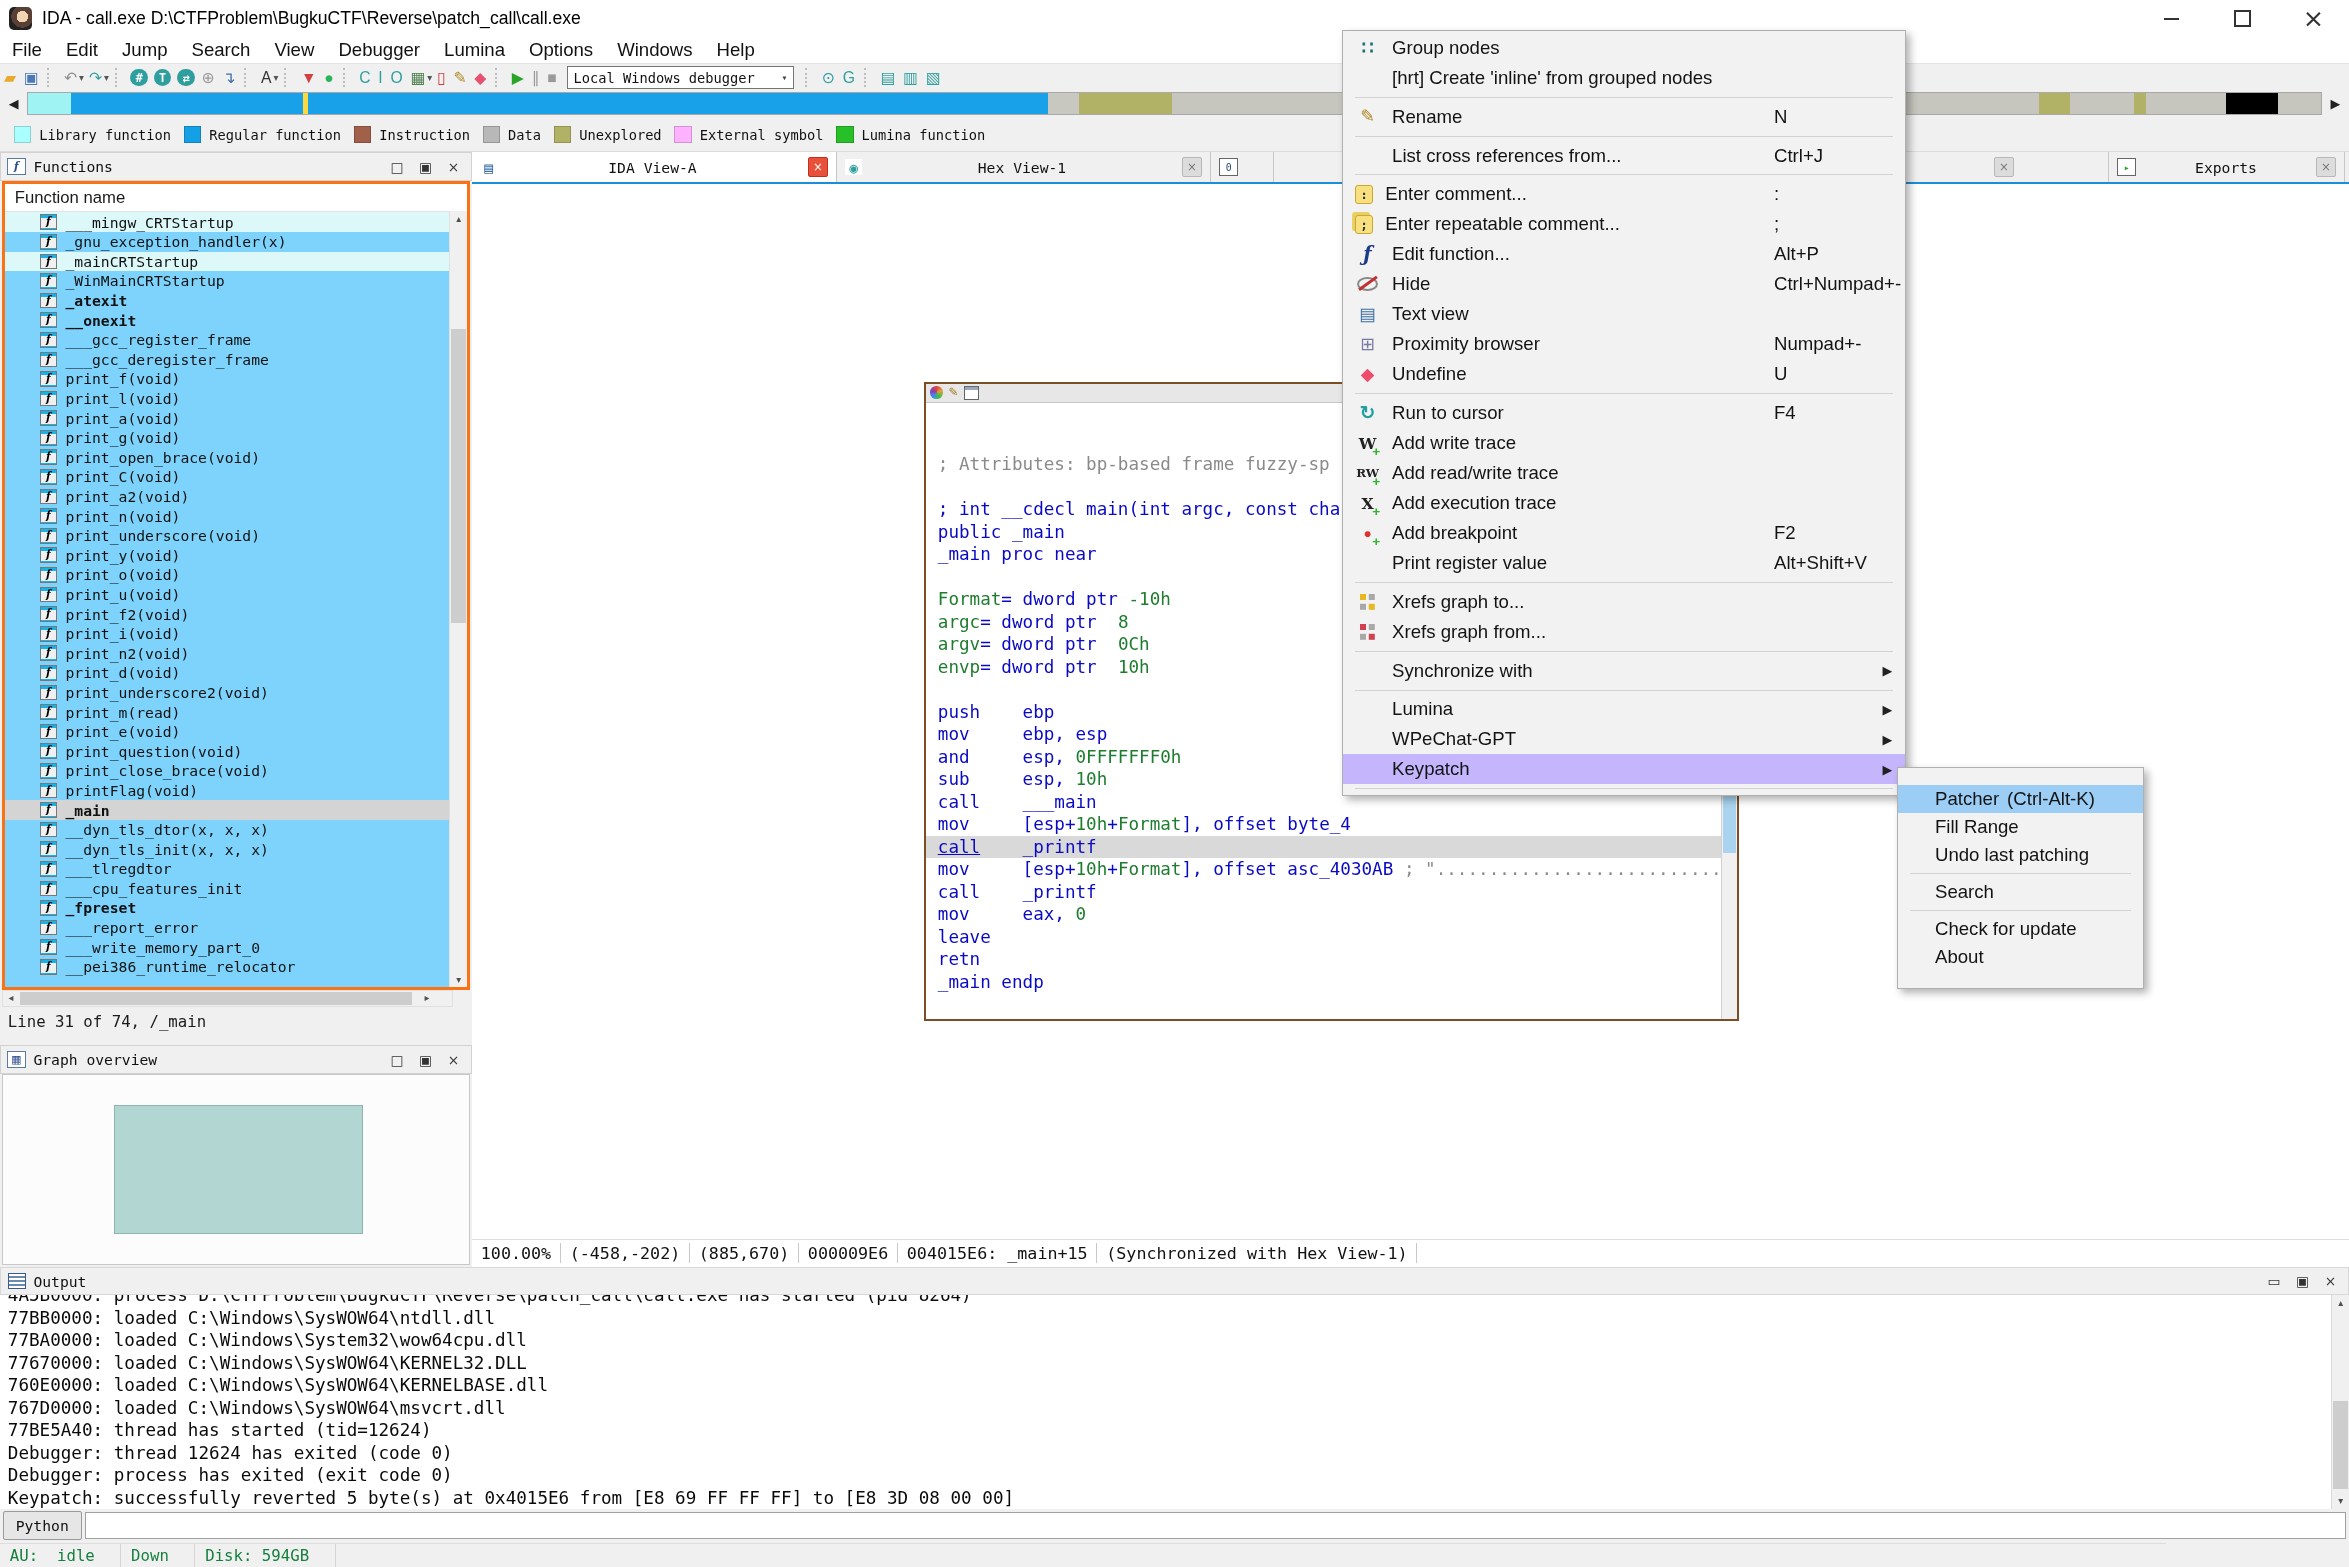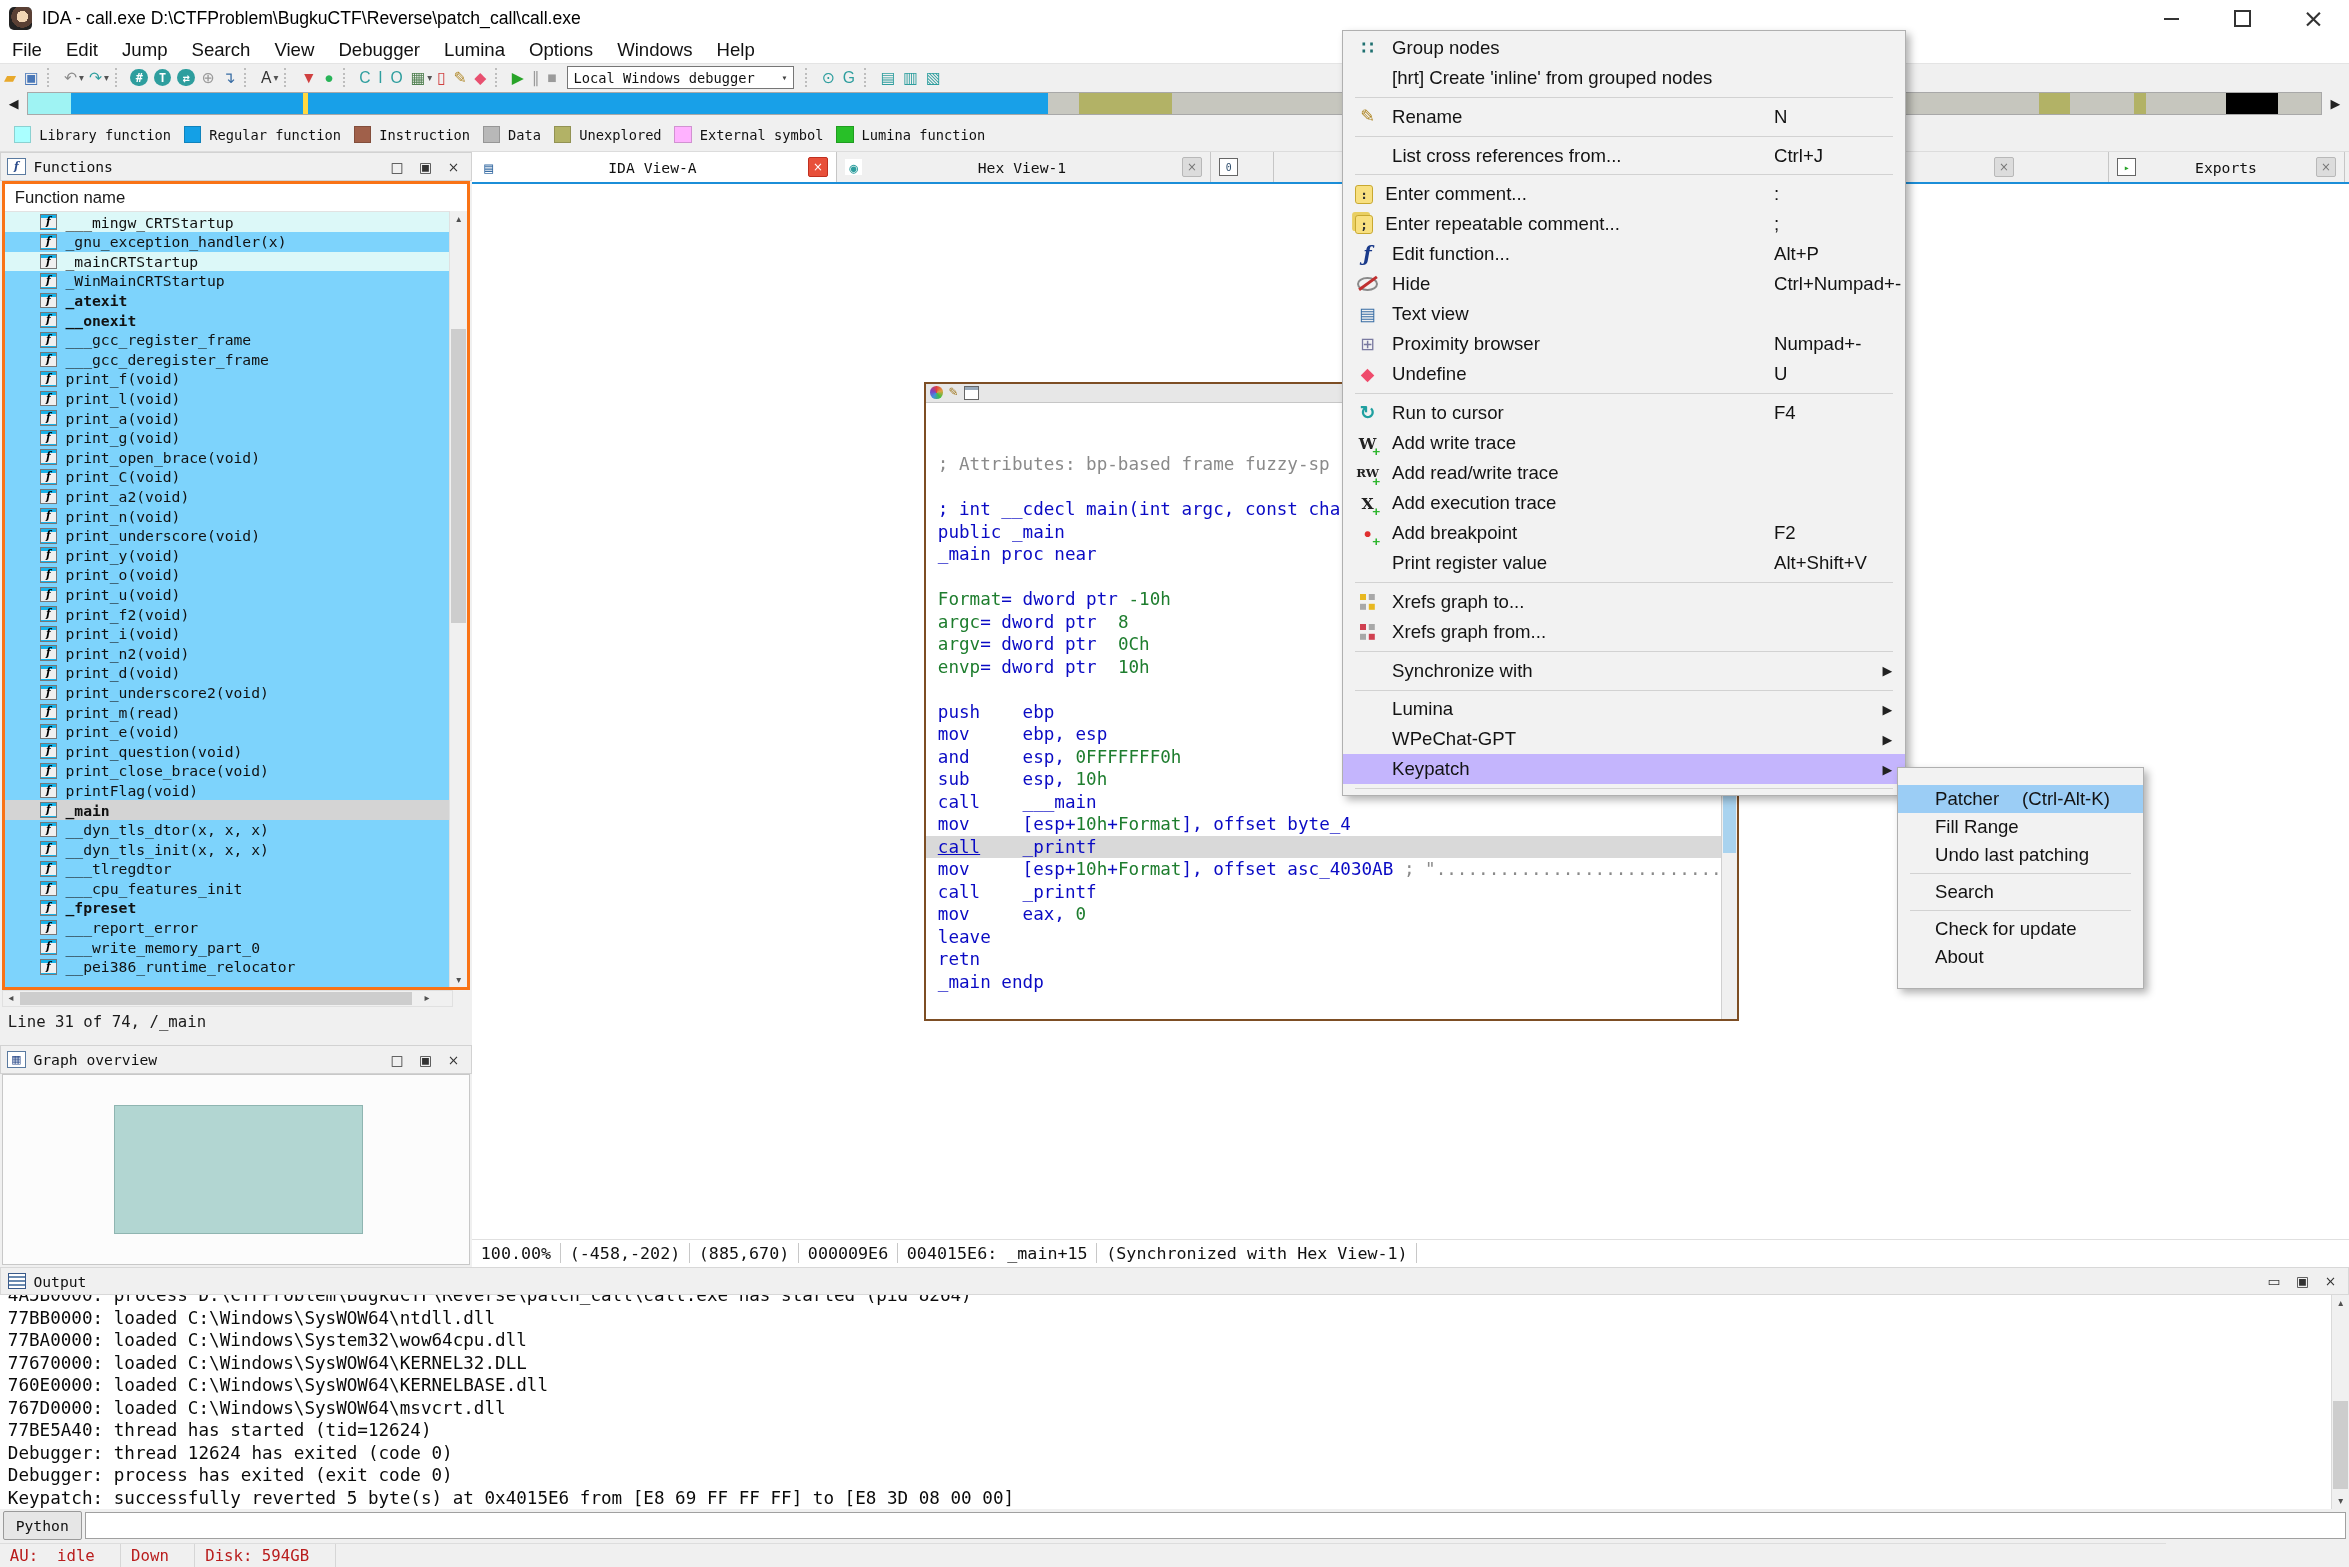--- a/index.html
+++ b/index.html
@@ -129,40 +129,40 @@
   .plus::after{content:"+";position:absolute;right:0;bottom:-3.9px;color:#2db52d;font:bold 13.7px "Liberation Sans",sans-serif}
   .ci-xrefsto::before{content:"";position:absolute;left:4.9px;top:3.9px;width:5.9px;height:5.9px;background:#e8b820;
     box-shadow:8.8px 0 0 #a8a8a8,0 9.8px 0 #a8a8a8,8.8px 9.8px 0 #e8b820}
   .ci-xrefsfrom::before{content:"";position:absolute;left:4.9px;top:3.9px;width:5.9px;height:5.9px;background:#d04050;
     box-shadow:8.8px 0 0 #a8a8a8,0 9.8px 0 #a8a8a8,8.8px 9.8px 0 #d04050}
   
   .sub{left:1897px;top:767px;width:245px;background:#f2f2f2;border:1px solid #b0b0b0;
     box-shadow:3.9px 3.9px 7.8px rgba(0,0,0,.3);padding:17px 0;z-index:60}
   .sub-item{height:28px;display:flex;align-items:center;padding-left:37px;font-size:18.6px;color:#131313;white-space:pre}
   .sub-item.hl{background:#9bcdf5}
-  .sub-sc{margin-left:23px}
+  .sub-sc{margin-left:8px}
   .sub-sep{height:1px;background:#d2d2d2;margin:3.9px 11.8px}
   
   .output{left:0;top:1267px;width:2349px;height:242px;background:#fff}
   .out-title{height:28px;background:#f0f0f0;border:1px solid #d8d8d8;display:flex;align-items:center;
     font:14.7px "DejaVu Sans Mono",monospace;box-sizing:border-box}
   .out-ico{width:15.7px;height:13.7px;border:1px solid #3a5a8a;margin:0 7.8px 0 6.9px;flex:none;
     background:repeating-linear-gradient(#fff 0 2px,#6a8ab0 2px 3.9px)}
   .out-body{position:absolute;top:28px;left:0;right:16.7px;bottom:0;overflow:hidden;
     font:17.6px/22.5px "DejaVu Sans Mono",monospace;white-space:pre;padding-left:7.8px;color:#0a0a0a}
   .out-clip{height:11.8px;overflow:hidden}
   .out-clip>div{transform:translateY(-10.8px)}
   .out-scroll{position:absolute;right:0;top:28px;bottom:0;width:16.7px;background:#f0f0f0;border-left:1px solid #dadada}
   
   .pybar{left:0;top:1509px;width:2349px;height:33px;background:#f0f0f0;display:flex;align-items:center}
   .py-btn{margin-left:2.9px;height:27.4px;padding:0 11.8px;background:#e6e6e6;border:1px solid #9a9a9a;
     font:14.7px "DejaVu Sans Mono",monospace;display:flex;align-items:center;border-radius:2px;flex:none}
   .py-input{flex:1;height:25.5px;background:#fff;border:1px solid #a0a0a0;margin:0 2.9px 0 3.9px}
   .statusbar{left:0;top:1543px;width:2166px;height:24.5px;background:#f0f0f0;display:flex;
-    font:15.7px "DejaVu Sans Mono",monospace;color:#b91c1c;border-top:1px solid #ddd;box-sizing:border-box}
+    font:15.7px "DejaVu Sans Mono",monospace;color:#15803d;border-top:1px solid #ddd;box-sizing:border-box}
   .st-cell{padding:0 25.5px 0 9.8px;border-right:1px solid #d6d6d6;height:100%;display:flex;align-items:center;white-space:pre}
 </style>
 </head>
 <body>
 
 <div id="screen">
 
   <div class="abs titlebar">
     <div class="app-icon"></div>
     <div class="title-text">IDA - call.exe D:\CTFProblem\BugkuCTF\Reverse\patch_call\call.exe</div>

